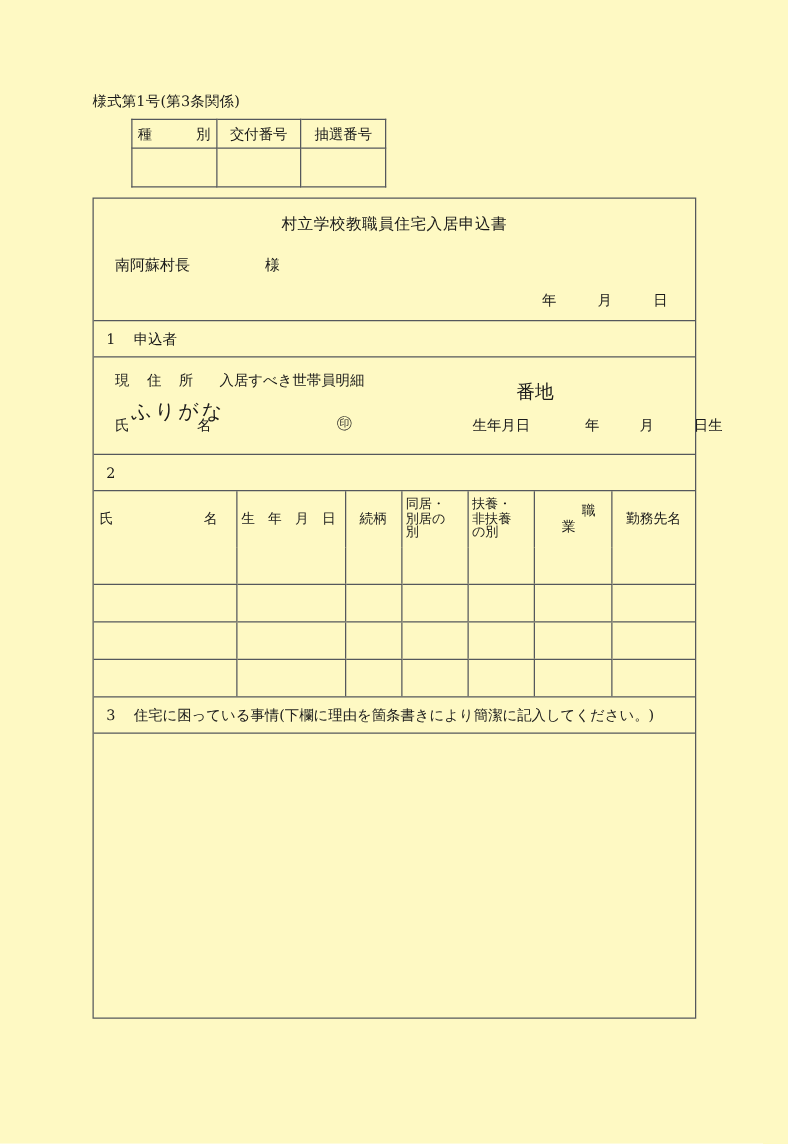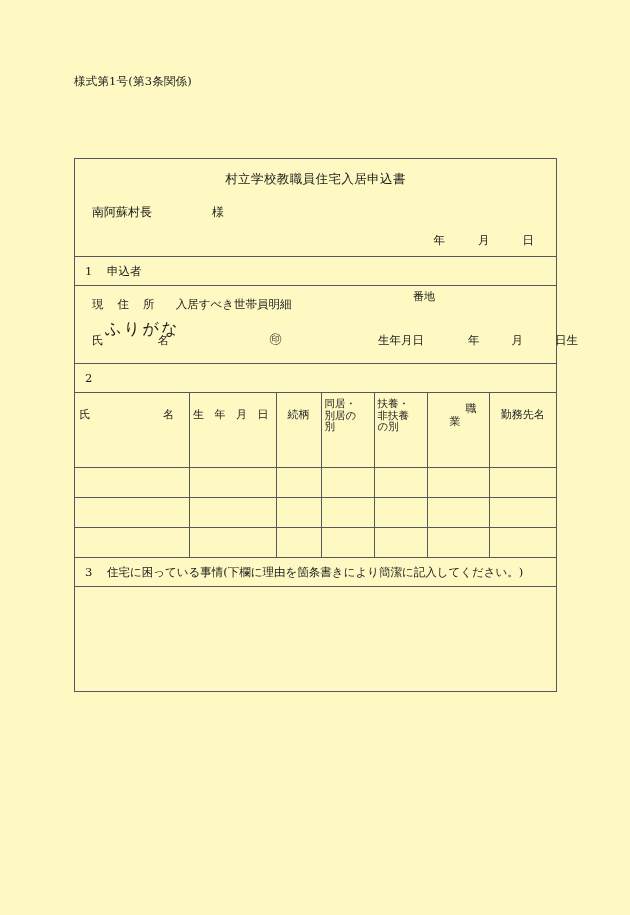--- a/index.html
+++ b/index.html
@@ -54,21 +54,21 @@
     letter-spacing: 0.35em;
     text-indent: 0.35em;
   }
 
   
   .frame {
     position: absolute;
     left: 74px;
     top: 158px;
     width: 483px;
-    height: 534px;
+    height: 657px;
     border: 1px solid #55585c;
     box-sizing: border-box;
   }
 
   .band {
     border-bottom: 1px solid #55585c;
     box-sizing: border-box;
     position: relative;
   }
   .band:last-child { border-bottom: none; }
@@ -119,22 +119,22 @@
     left: 17px;
     top: 11px;
     font-size: 11.5px;
     white-space: nowrap;
   }
   .addr-row .lbl { letter-spacing: 0.45em; }
   .addr-row .val { margin-left: 16px; }
   .banchi {
     position: absolute;
     left: 338px;
-    top: 3px;
-    font-size: 11px;
+    top: 18px;
+    font-size: 15px;
   }
   .furigana {
     position: absolute;
     left: 30px;
     top: 33px;
     font-size: 16px;
     letter-spacing: 0.15em;
   }
   .name-row {
     position: absolute;
@@ -198,20 +198,34 @@
   
   .reason-area { height: 155px; }
 </style>
 </head>
 <body>
 
 <div class="page">
 
   <div class="form-no">様式第1号(第3条関係)</div>
 
+  <table class="top-table">
+    <tbody>
+        <tr>
+      <td><span class="spread2">種　　別</span></td>
+      <td>交付番号</td>
+      <td>抽選番号</td>
+    </tr>
+    <tr>
+      <td class="body-cell"></td>
+      <td class="body-cell"></td>
+      <td class="body-cell"></td>
+    </tr>
+  </tbody>
+    </table>
 
   <div class="frame">
 
     <div class="band head-band">
       <div class="doc-title">村立学校教職員住宅入居申込書</div>
       <div class="addressee">
         <span>南阿蘇村長</span><span class="sama">様</span>
       </div>
       <div class="date-line">
         <span>年</span><span>月</span><span>日</span>

